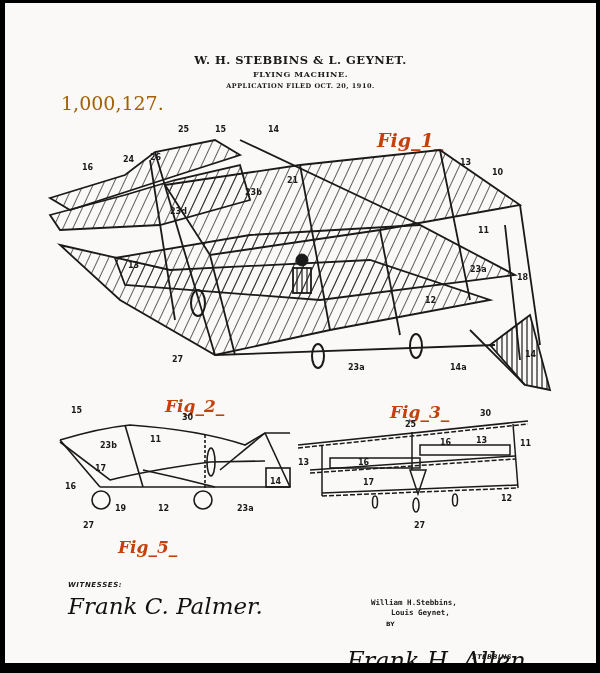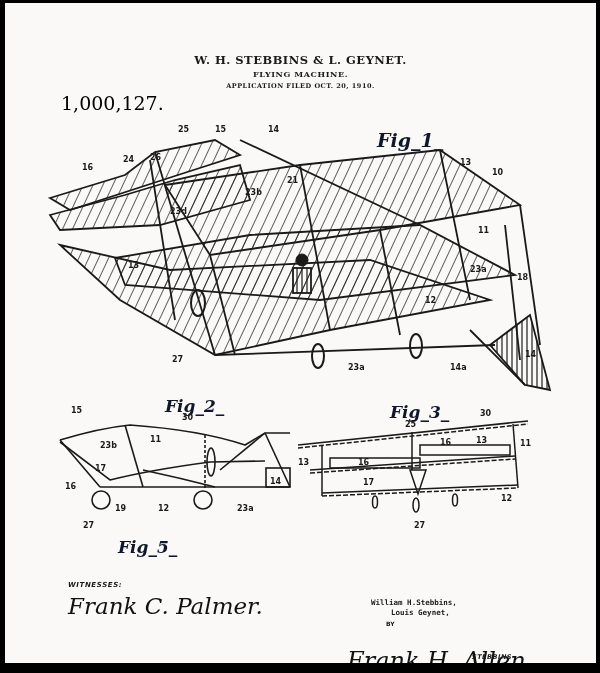--- a/index.html
+++ b/index.html
@@ -7,25 +7,25 @@
   .sheet {
     position: absolute; left: 5px; top: 3px; width: 591px; height: 660px;
     background: #fbf9f7; overflow: hidden;
   }
   .hdr { position: absolute; left: 0; width: 100%; text-align: center;
     font-family: "DejaVu Serif", serif; color: #1a1a1a; font-weight: bold; }
   .h1 { top: 50px; font-size: 11.5px; letter-spacing: 0.5px; }
   .h2 { top: 66px; font-size: 8px; letter-spacing: 0.6px; }
   .h3 { top: 79px; font-size: 6.5px; letter-spacing: 0.5px; }
   .patno { position: absolute; left: 56px; top: 89px; font-family: "DejaVu Serif", serif;
-    font-size: 19px; color: #000000; }
+    font-size: 19px; color: #a16207; }
   .patdate { position: absolute; left: 392px; top: 92px; font-family: "DejaVu Serif", serif;
     font-size: 13px; color: #1a1a1a; }
   .fig { position: absolute; font-family: "DejaVu Serif", serif; font-style: italic;
-    font-weight: bold; color: #0f172a; text-align: right; }
+    font-weight: bold; color: #c2410c; text-align: right; }
   .fig1 { left: 372px; top: 126px; font-size: 19px; }
   .fig2 { left: 140px; top: 393px; font-size: 17px; margin-left: 20px; }
   .fig3 { left: 385px; top: 399px; font-size: 17px; }
   .fig5 { left: 113px; top: 534px; font-size: 17px; }
   svg.draw { position: absolute; left: 0; top: 0; }
   .lbl { font-family: "DejaVu Sans", sans-serif; font-size: 8px; font-weight: bold; fill: #1a1a1a; }
   .witn { position: absolute; left: 63px; top: 578px; font-family: "DejaVu Sans", sans-serif;
     font-size: 7px; font-weight: bold; font-style: italic; letter-spacing: 0.6px; color: #1a1a1a; }
   .sig { position: absolute; font-family: "DejaVu Serif", serif; font-style: italic; color: #111; }
   .sig1 { left: 63px; top: 590px; font-size: 23px; }

